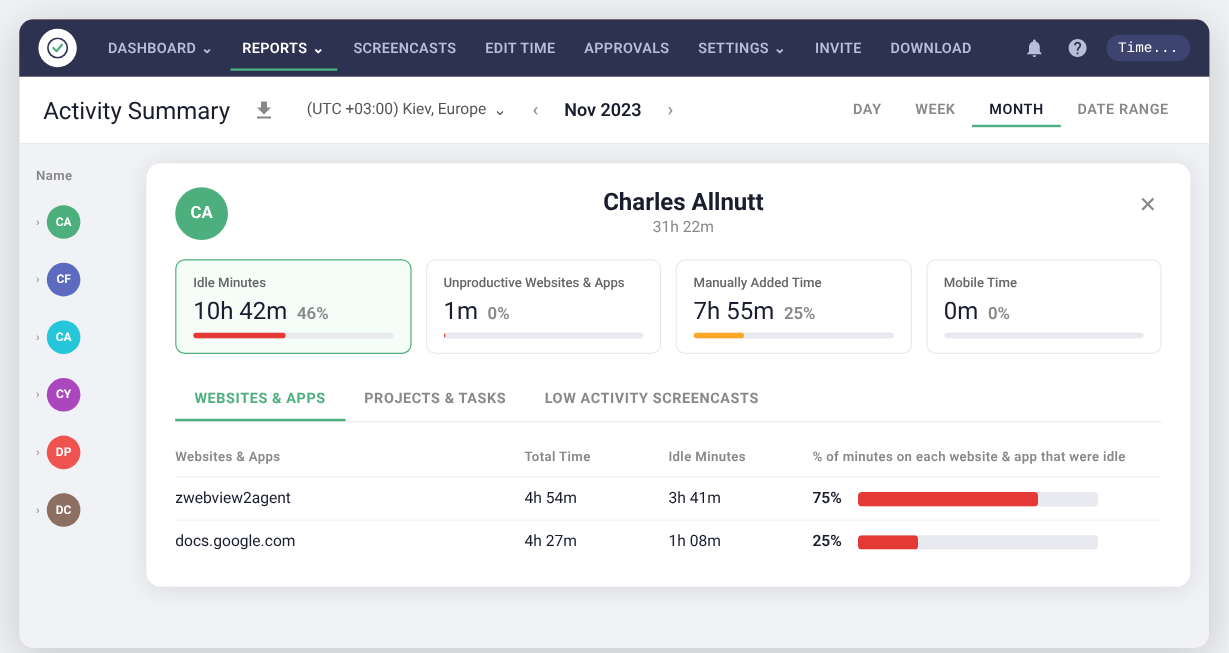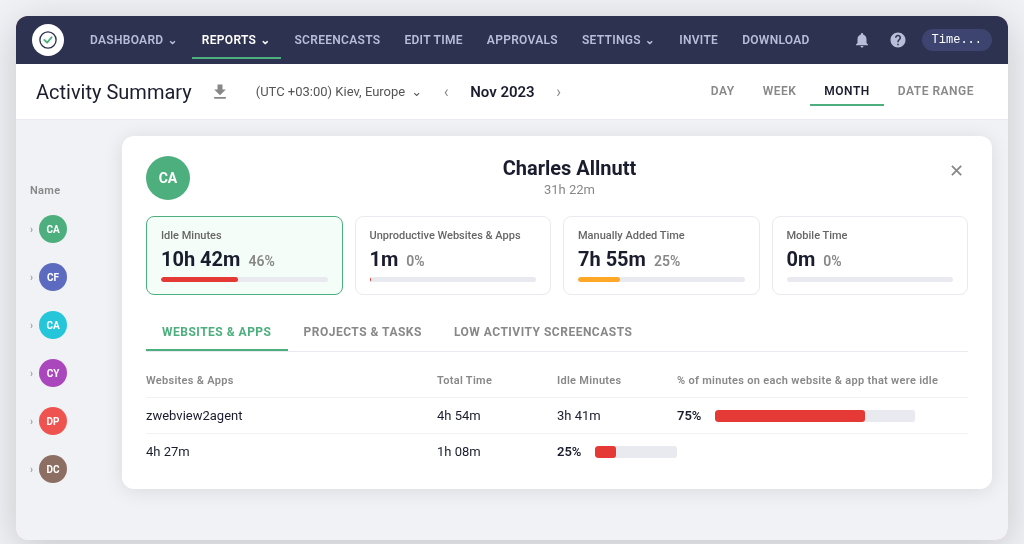--- a/index.html
+++ b/index.html
@@ -140,21 +140,20 @@
       min-height: 420px;
     }
     
     .sidebar {
       width: 90px;
       background: #f0f2f5;
       padding: 16px 8px;
       display: flex;
       flex-direction: column;
       gap: 8px;
-      margin-top: 44px;
     }
     .sidebar-label {
       font-size: 11px; font-weight: 600; color: #888;
       padding: 4px 6px;
       letter-spacing: 0.3px;
     }
     .sidebar-row {
       display: flex; align-items: center; gap: 6px;
       padding: 6px;
       cursor: pointer;
@@ -224,21 +223,21 @@
     }
     .stat-label {
       font-size: 11px; color: #666; font-weight: 500;
       margin-bottom: 4px; line-height: 1.3;
     }
     .stat-values {
       display: flex; align-items: baseline; gap: 8px;
       margin-bottom: 6px;
     }
     .stat-main {
-      font-size: 20px; font-weight: 700; color: #1a1d2e;
+      font-size: 20px; font-weight: 400; color: #1a1d2e;
     }
     .stat-pct {
       font-size: 14px; font-weight: 600; color: #888;
     }
     .stat-bar-track {
       height: 5px; background: #e8eaf0; border-radius: 3px; overflow: hidden;
     }
     .stat-bar-fill {
       height: 100%; border-radius: 3px;
     }
@@ -480,20 +479,21 @@
           <div class="table-cell">3h 41m</div>
           <div class="pct-bar-container">
             <span class="pct-text">75%</span>
             <div class="pct-bar-track">
               <div class="pct-bar-fill" style="width:75%"></div>
             </div>
           </div>
         </div>
 
         <div class="table-row-item">
+          <div class="table-cell">docs.google.com</div>
           <div class="table-cell">4h 27m</div>
           <div class="table-cell">1h 08m</div>
           <div class="pct-bar-container">
             <span class="pct-text">25%</span>
             <div class="pct-bar-track">
               <div class="pct-bar-fill" style="width:25%"></div>
             </div>
           </div>
         </div>
       </div>

